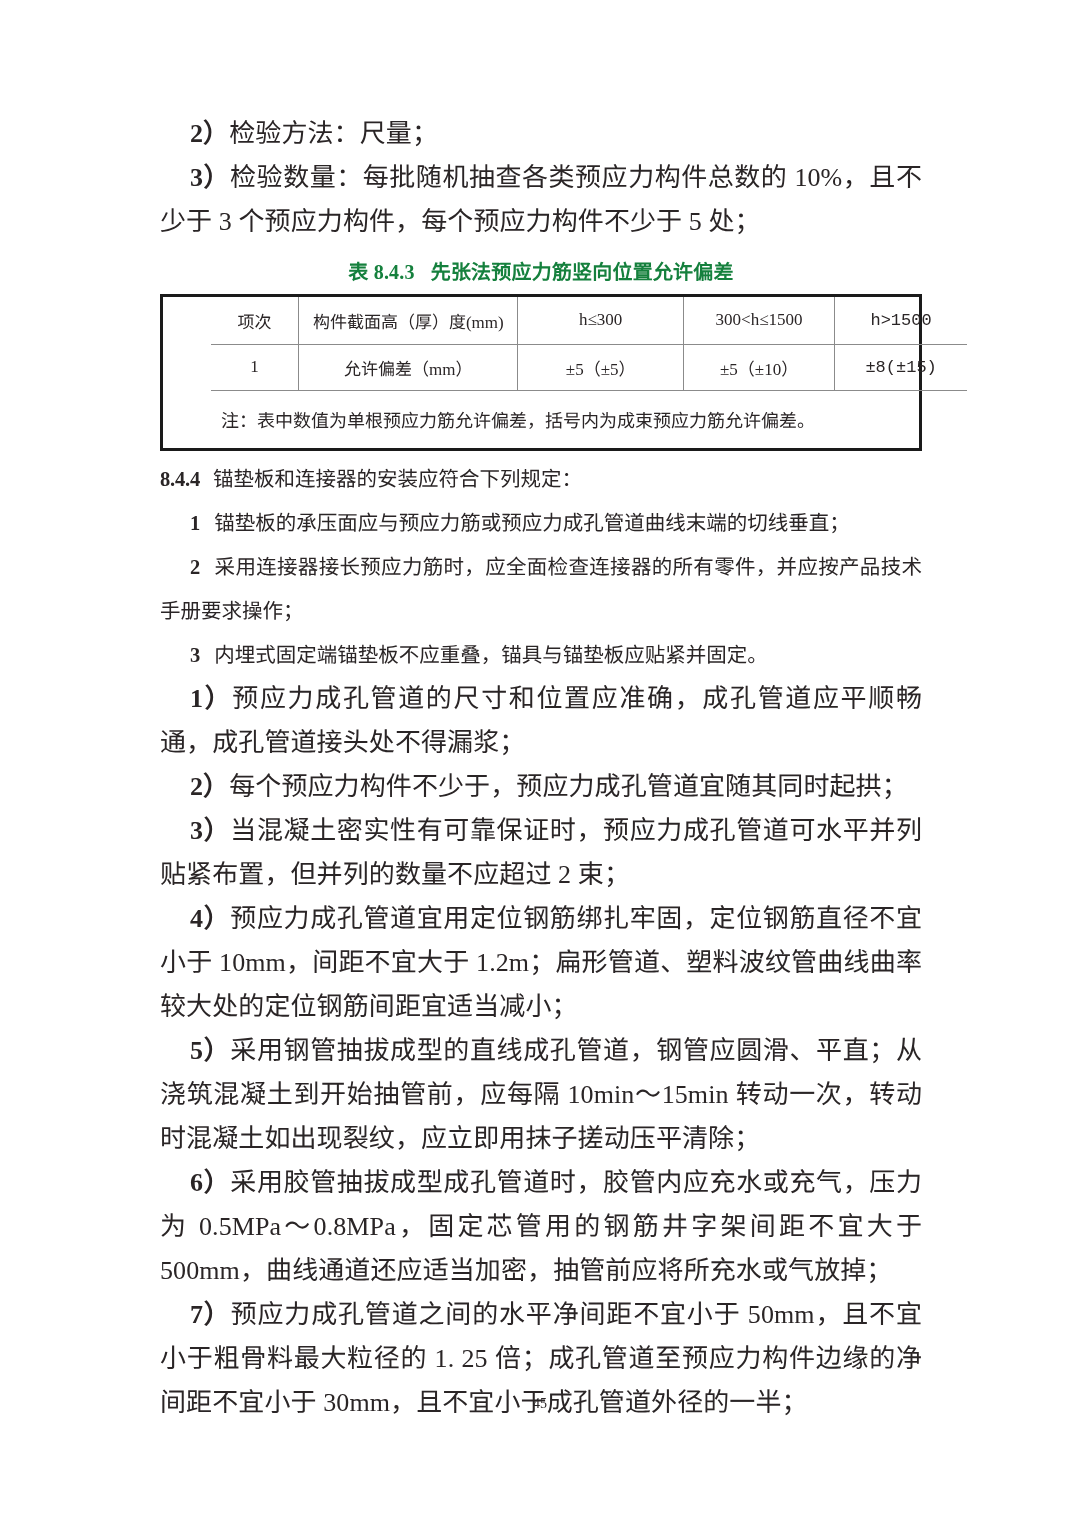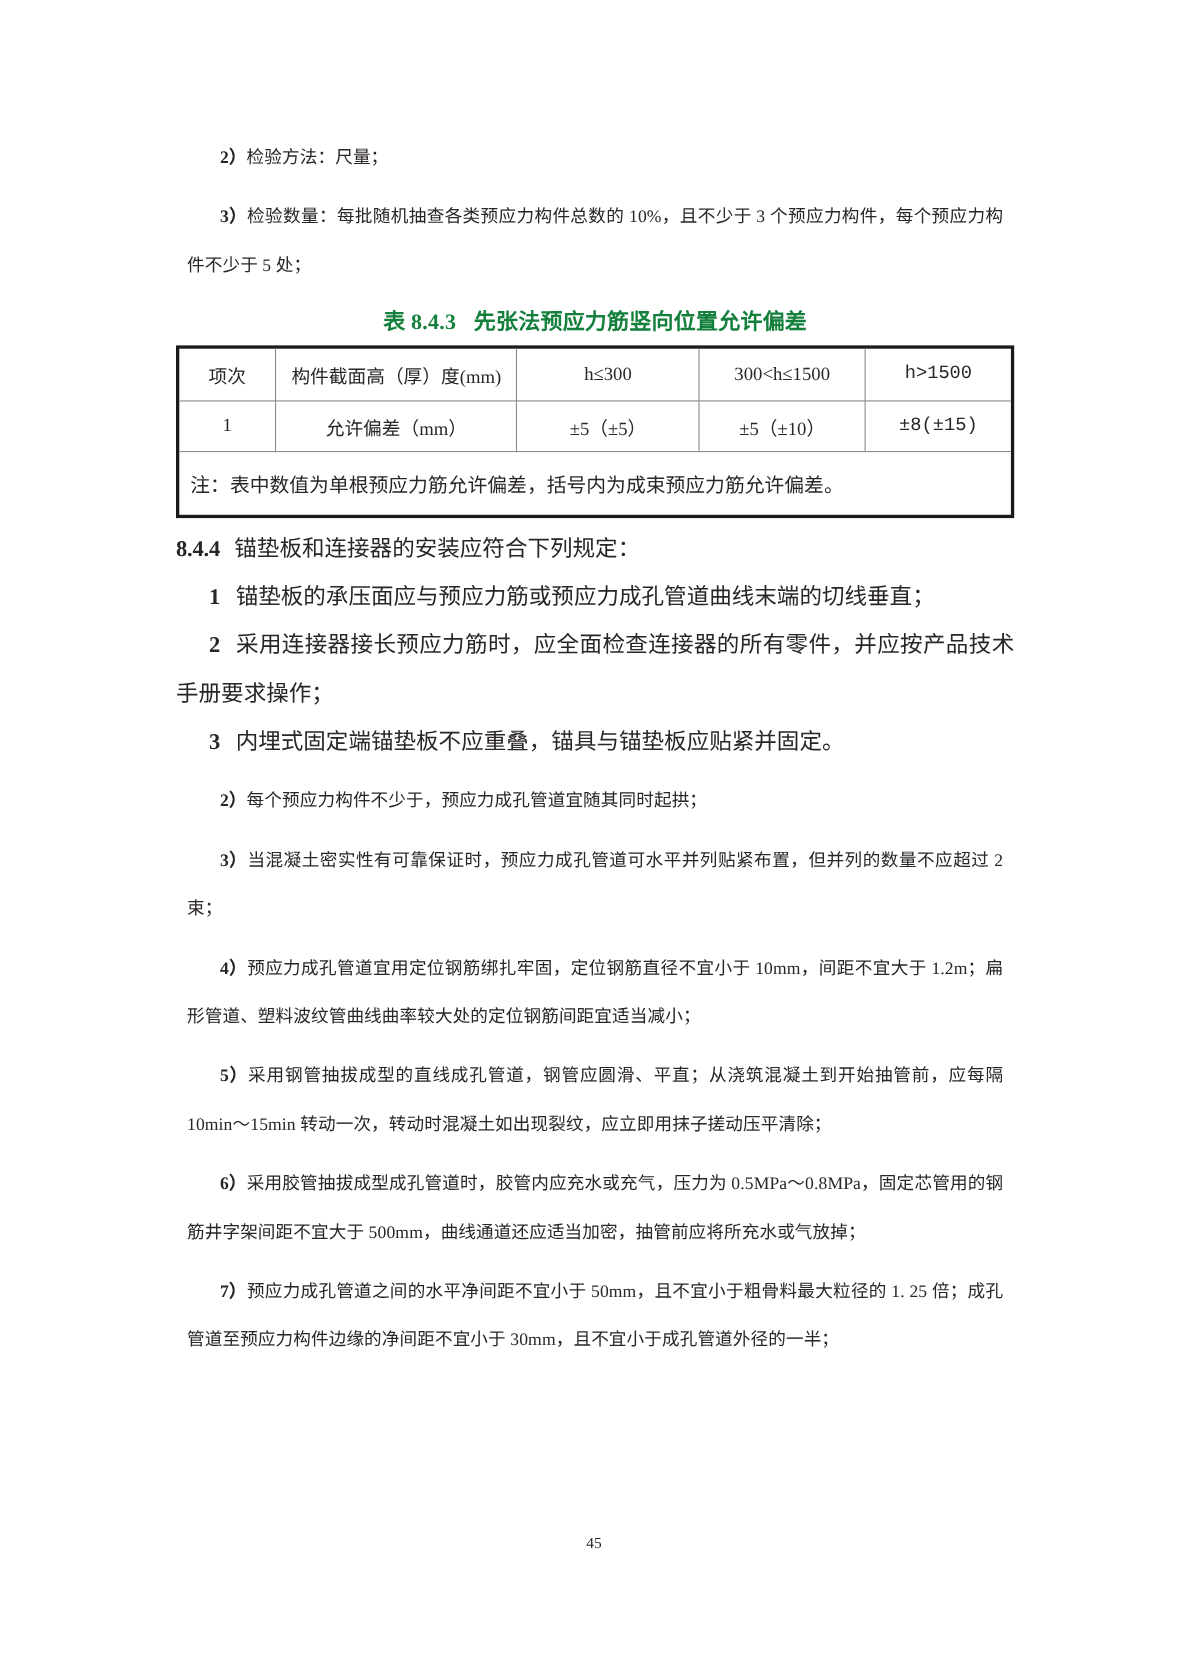--- a/index.html
+++ b/index.html
@@ -22,25 +22,25 @@
   }
   .content {
     position: absolute;
     left: 160px;
     top: 112px;
     width: 762px;
   }
 
   
   .para {
-    font-size: 16px;
+    font-size: 26px;
     line-height: 44px;
     text-align: justify;
     text-justify: inter-ideograph;
-    margin: 10px;
+    margin: 0;
     color: #2a2526;
     letter-spacing: 0.1px;
   }
   .para.indent {
     text-indent: 30px;
   }
   .para .lead {
     font-weight: bold;
     font-family: "Liberation Serif", "DejaVu Serif", serif;
   }
@@ -90,20 +90,21 @@
   
   .tbl-wrap {
     border: 3px solid #1a1a1a;
     background: #fff;
     box-sizing: border-box;
   }
   table.dev-table {
     border-collapse: collapse;
     width: 100%;
     table-layout: fixed;
+    margin-left: 48px;
   }
   table.dev-table td {
     border: 1px solid #8b8b8b;
     font-size: 17px;
     text-align: center;
     vertical-align: middle;
     height: 46px;
     color: #2a2526;
     padding: 2px 4px;
     box-sizing: border-box;
@@ -199,20 +200,23 @@
     </p>
     <p class="lvl1">
       <span class="itemno">2</span><span>采用连接器接长预应力筋时，应全面检查连接器的所有零件，并应按产品技术手册要求操作；</span>
     </p>
     <p class="lvl1">
       <span class="itemno">3</span><span>内埋式固定端锚垫板不应重叠，锚具与锚垫板应贴紧并固定。</span>
     </p>
 
 
     <p class="para indent">
+      <span class="lead num">1）</span><span>预应力成孔管道的尺寸和位置应准确，成孔管道应平顺畅通，成孔管道接头处不得漏浆；</span>
+    </p>
+    <p class="para indent">
       <span class="lead num">2）</span><span>每个预应力构件不少于，预应力成孔管道宜随其同时起拱；</span>
     </p>
     <p class="para indent">
       <span class="lead num">3）</span><span>当混凝土密实性有可靠保证时，预应力成孔管道可水平并列贴紧布置，但并列的数量不应超过 2 束；</span>
     </p>
     <p class="para indent">
       <span class="lead num">4）</span><span>预应力成孔管道宜用定位钢筋绑扎牢固，定位钢筋直径不宜小于 10mm，间距不宜大于 1.2m；扁形管道、塑料波纹管曲线曲率较大处的定位钢筋间距宜适当减小；</span>
     </p>
     <p class="para indent">
       <span class="lead num">5）</span><span>采用钢管抽拔成型的直线成孔管道，钢管应圆滑、平直；从浇筑混凝土到开始抽管前，应每隔 10min～15min 转动一次，转动时混凝土如出现裂纹，应立即用抹子搓动压平清除；</span>

